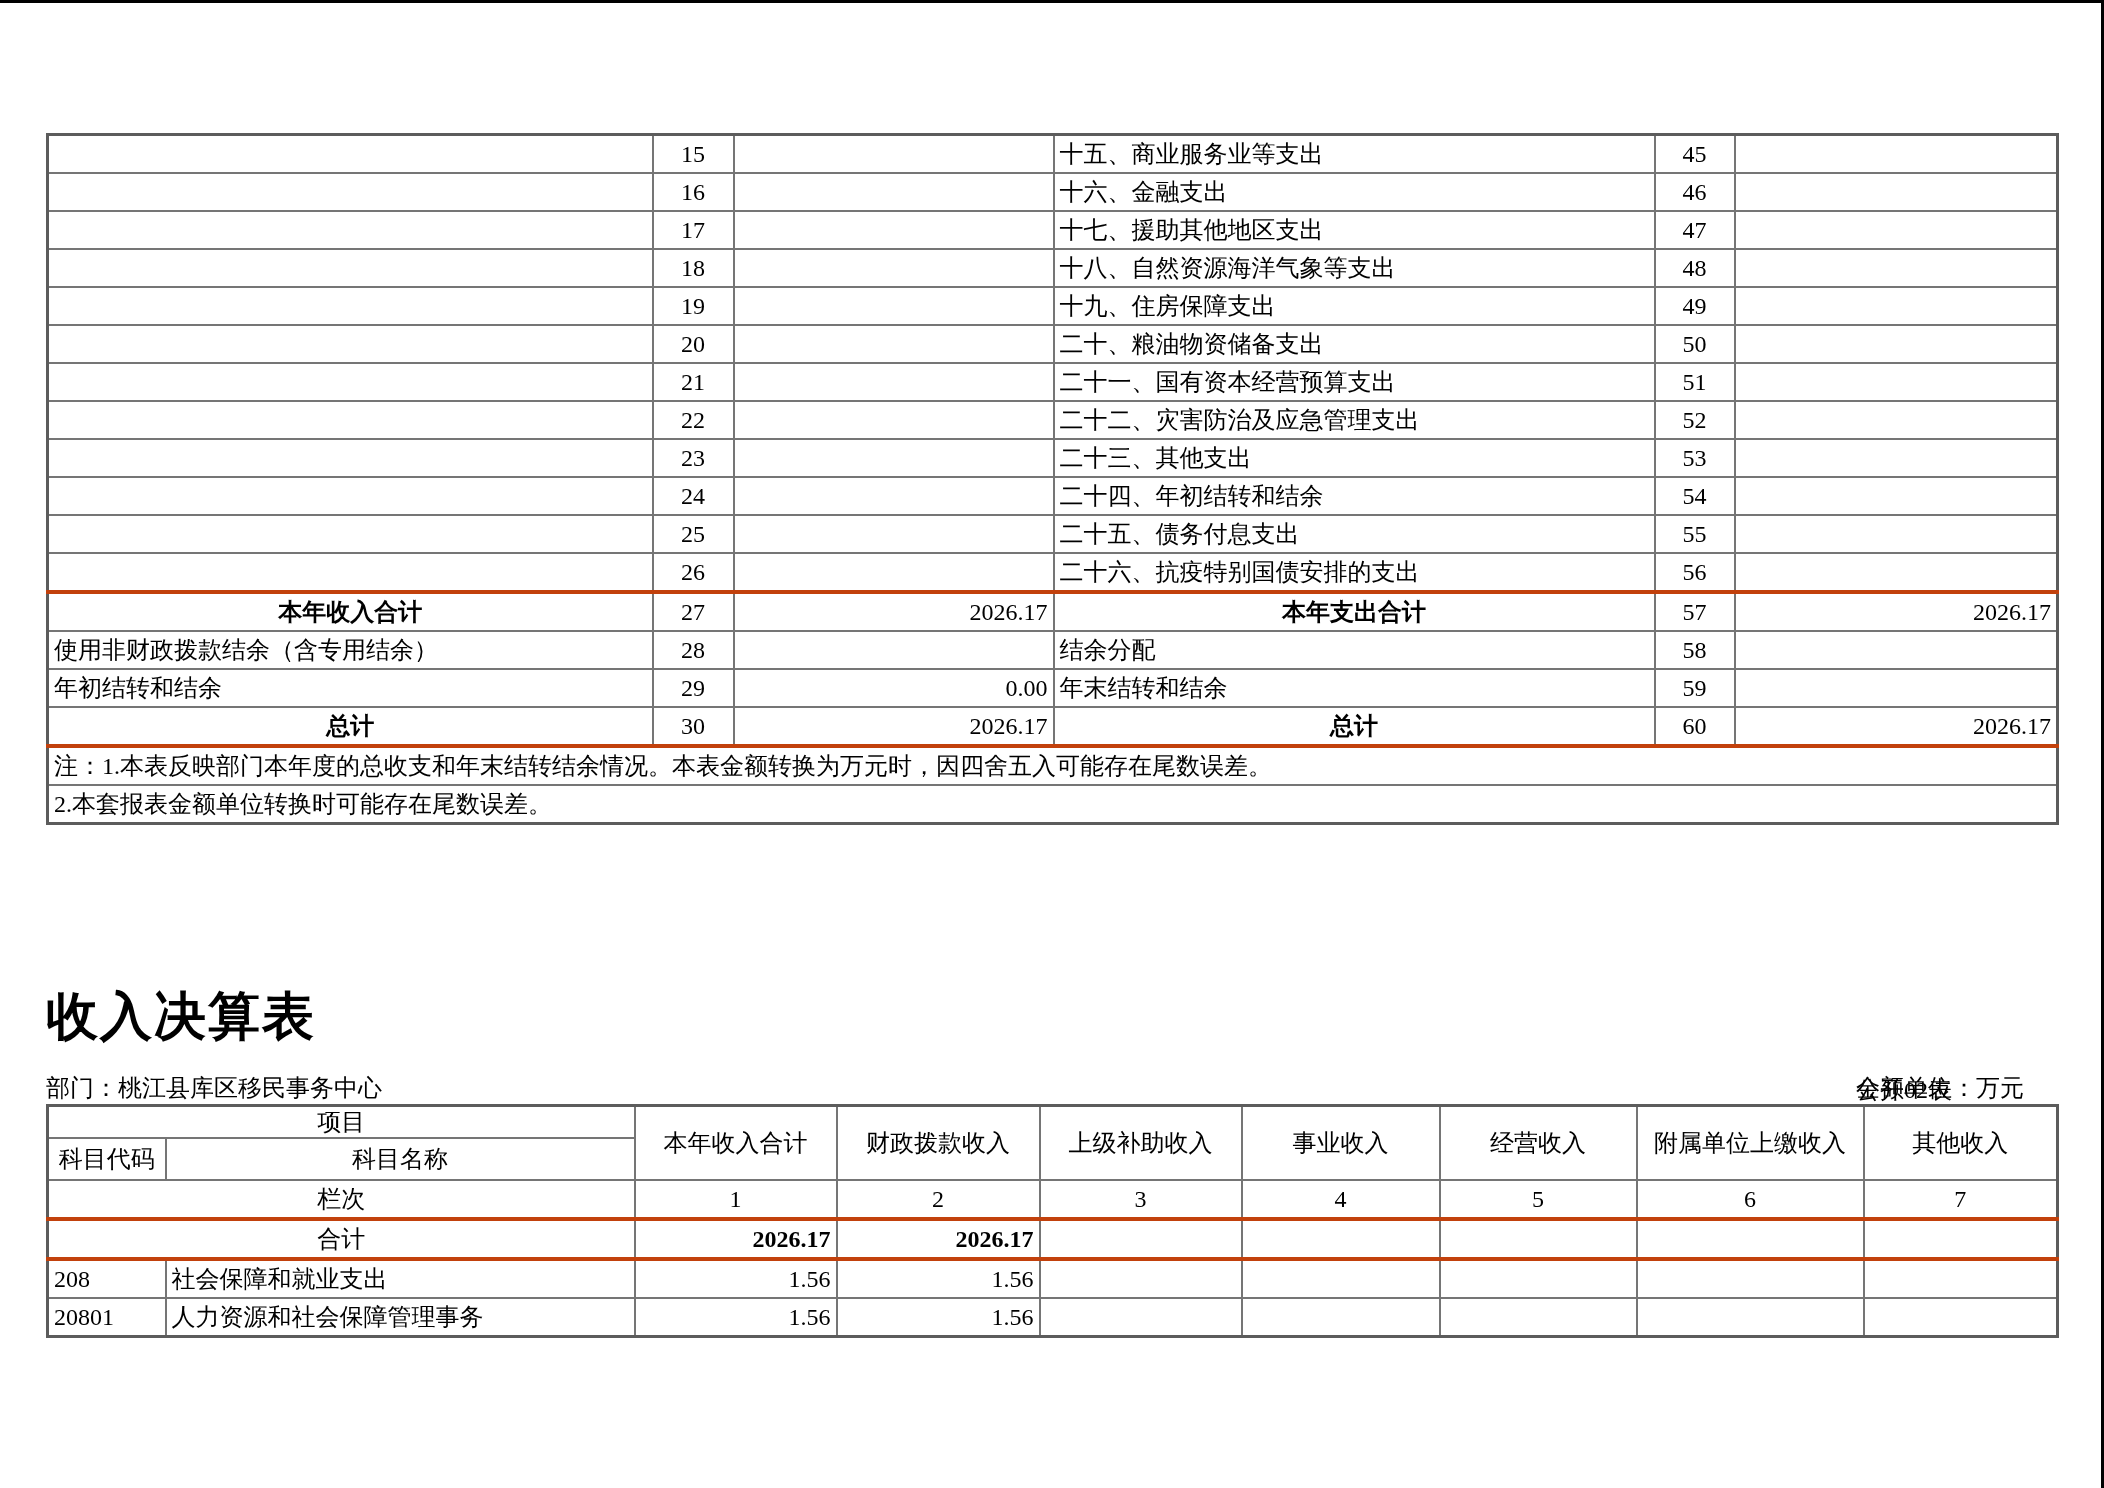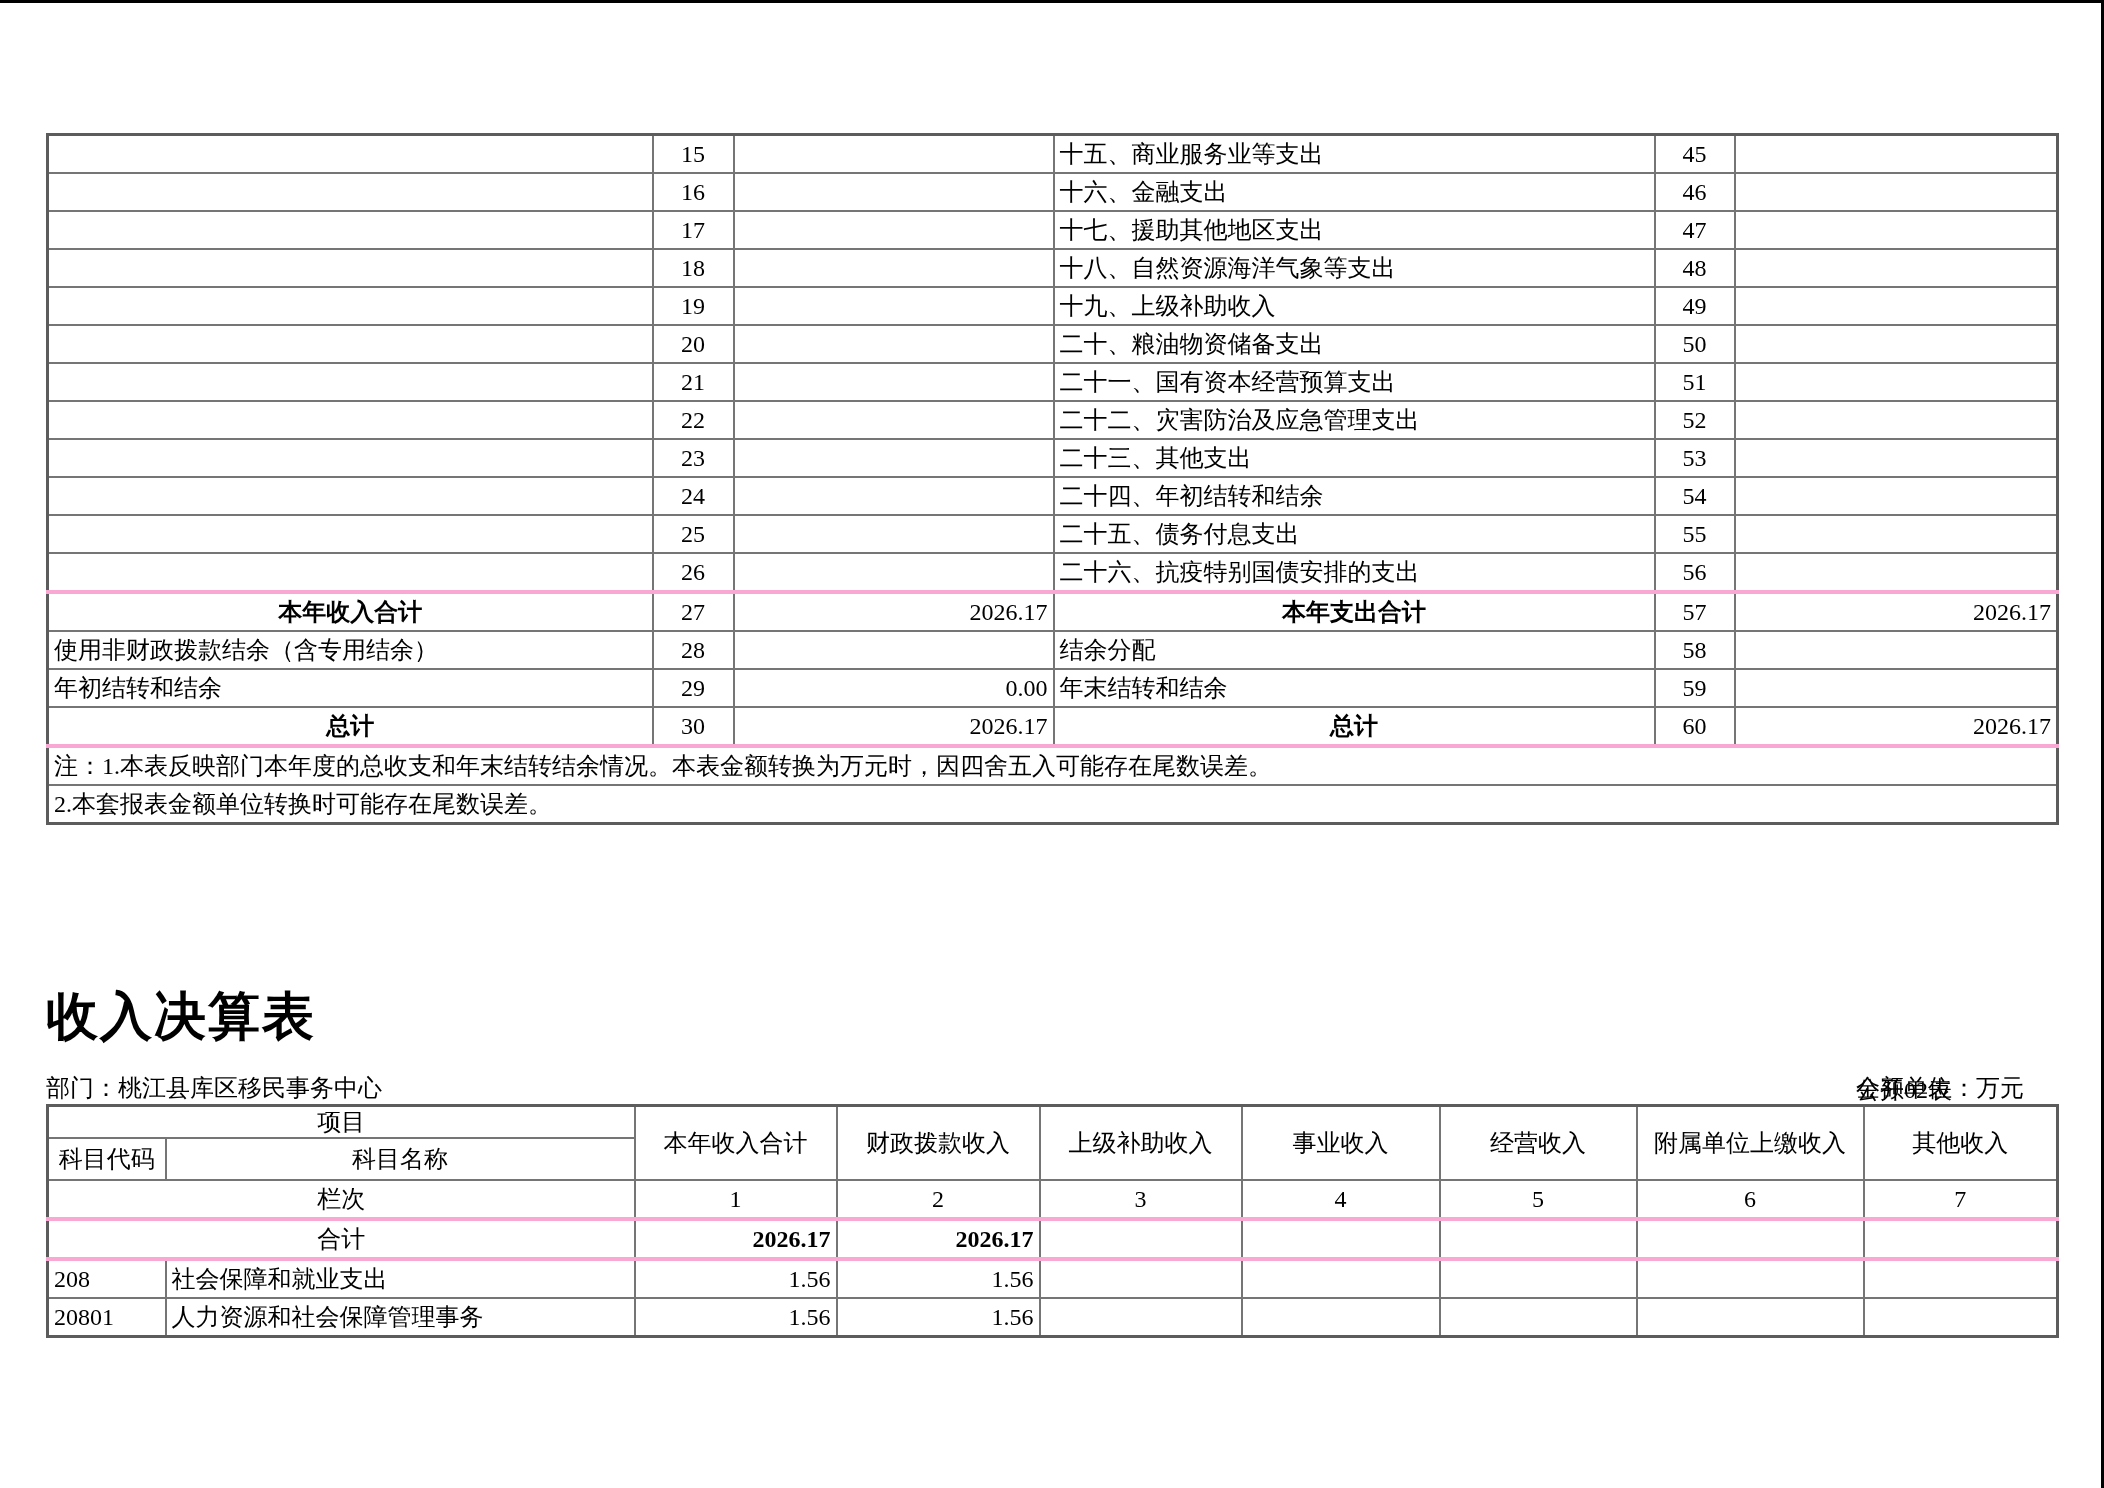--- a/index.html
+++ b/index.html
@@ -20,21 +20,21 @@
   }
   #balance-table{top:133px;}
   #income-table{top:1104px;}
 
   td.lbl{text-align:left;}
   td.code{text-align:center;}
   td.val{text-align:right;margin-top:35px;}
   td.ctr{text-align:center;}
   td.b{font-weight:bold;}
   td.note{text-align:left;margin-left:18px;}
-  tr.sep td{border-bottom:4px solid #f9a8d4;}
+  tr.sep td{border-bottom:4px solid #c2410c;}
 
   #income-table tr.hr1 td{height:30px;}
   #income-table tr.hr2 td{height:40px;}
   #income-table tr.hr3 td{height:36px;}
 
   .income-title{
     position:absolute;left:46px;top:982px;width:2010px;text-align:left;
     font-size:52px;font-weight:bold;letter-spacing:2px;
   }
   .form-code{position:absolute;left:1856px;top:1038px;font-size:24px;margin-top:36px;}
@@ -86,21 +86,21 @@
         <td class="code">18</td>
         <td class="val"></td>
         <td class="lbl">十八、自然资源海洋气象等支出</td>
         <td class="code">48</td>
         <td class="val"></td>
       </tr>
       <tr>
         <td class="lbl"></td>
         <td class="code">19</td>
         <td class="val"></td>
-        <td class="lbl">十九、上级补助收入</td>
+        <td class="lbl">十九、住房保障支出</td>
         <td class="code">49</td>
         <td class="val"></td>
       </tr>
       <tr>
         <td class="lbl"></td>
         <td class="code">20</td>
         <td class="val"></td>
         <td class="lbl">二十、粮油物资储备支出</td>
         <td class="code">50</td>
         <td class="val"></td>

